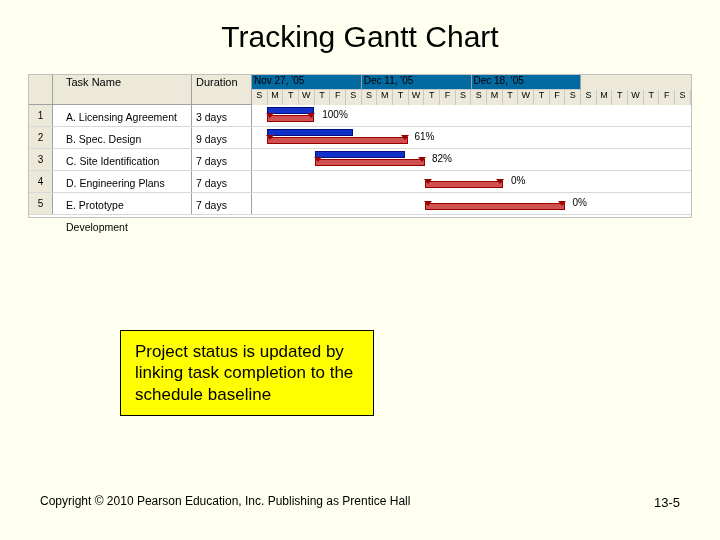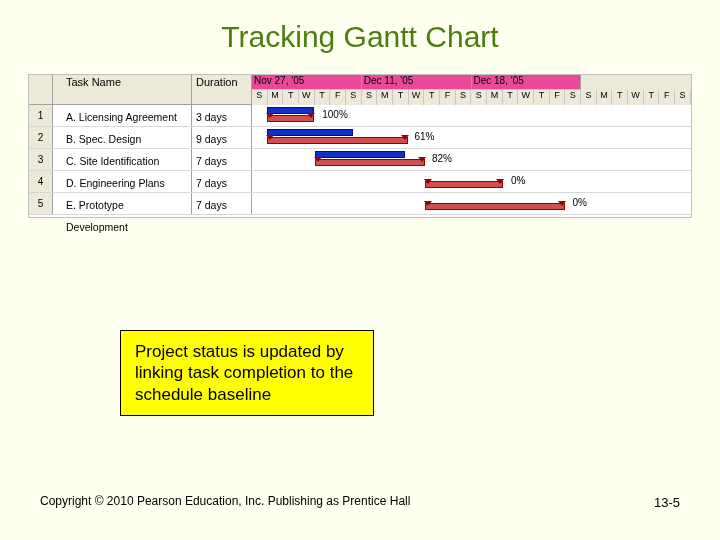--- a/index.html
+++ b/index.html
@@ -7,21 +7,21 @@
     width: 720px;
     height: 540px;
     background: #fffff0;
     font-family: Arial, sans-serif;
     position: relative;
     overflow: hidden;
   }
   .title {
     text-align: center;
     font-size: 30px;
-    color: #4d7c0f;
+    color: #000000;
     padding: 20px 0 20px 0;
     font-weight: normal;
   }
   .gantt-container {
     margin: 0 28px 0 28px;
     background: #fff;
     border: 1px solid #c0c0c0;
     position: relative;
     height: 144px;
   }
@@ -36,21 +36,21 @@
   .col-dur { width: 60px; border-right: 1px solid #a0a0a0; padding: 1px 4px; font-size: 11px; display:flex; align-items:flex-start;text-align:center;}
   .col-timeline { flex: 1; position: relative; }
   .week-row { display: flex; height: 15px; }
   .week-hdr {
     font-size: 10px;
     padding: 0 2px;
     border-right: 1px solid #a0a0a0;
     border-bottom: 1px solid #c8c8c8;
     white-space: nowrap;
     overflow: hidden;
-    background:#ec4899;
+    background:#0369a1;
   }
   .day-row { display: flex; height: 15px; }
   .day-cell {
     font-size: 9px;
     text-align: center;
     border-right: 1px solid #c8c8c8;
     background:#ece9d8;
     flex:1;
   }
   .gantt-body { display: flex; flex-direction: column; }

